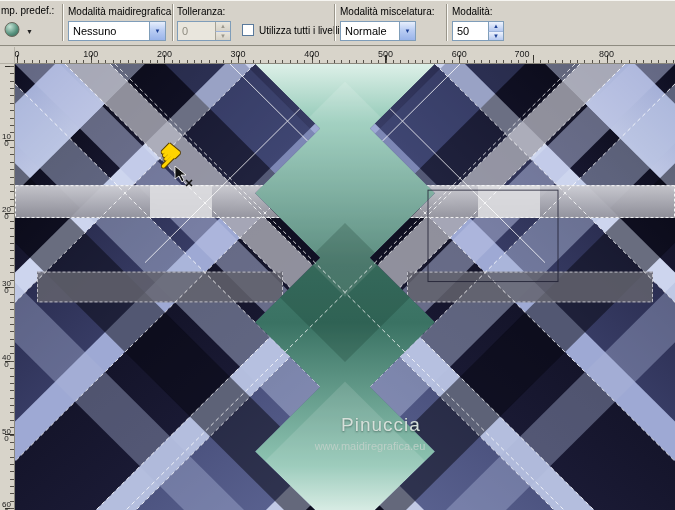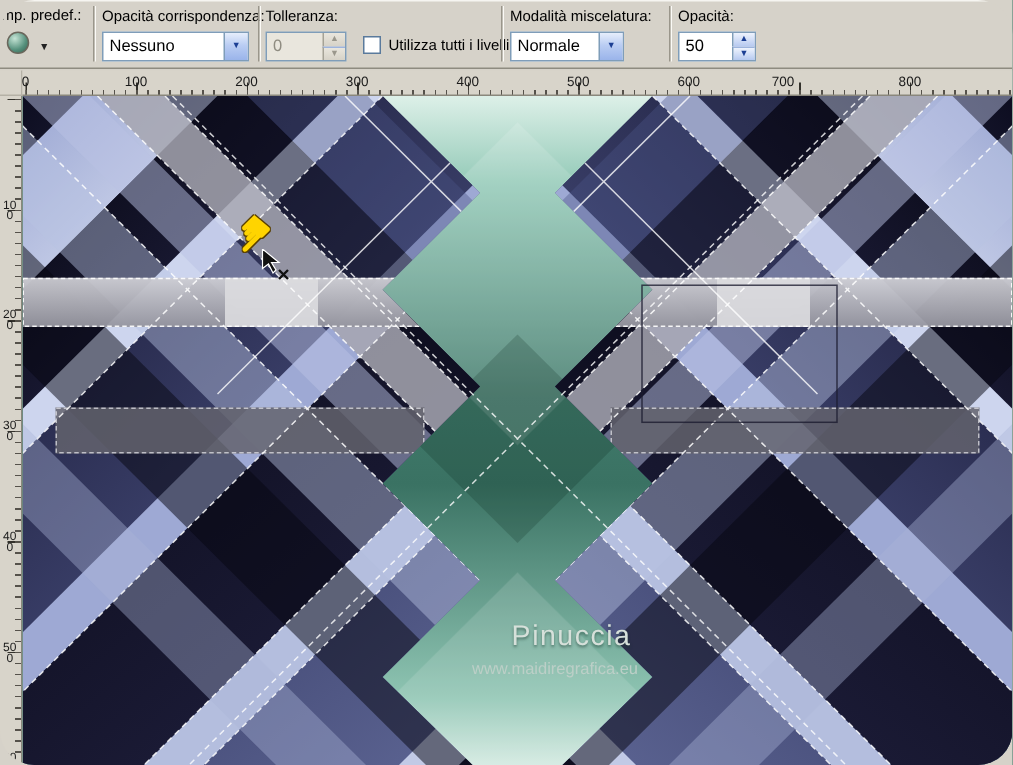--- a/index.html
+++ b/index.html
@@ -1,18 +1,18 @@
 <!DOCTYPE html>
 <html><head>
 <meta charset="utf-8">
 <style>
   * { box-sizing: border-box; margin: 0; padding: 0; }
   html,body { width:675px; height:510px; overflow:hidden; }
   body { font-family:"Liberation Sans", sans-serif; background:#d6d2c9; }
-  .app { position:relative; width:675px; height:510px; background:#d6d2c9; overflow:hidden;border-radius:23px; }
+  .app { position:relative; width:675px; height:510px; background:#d6d2c9; overflow:hidden; }
 
   
   .toolbar { position:absolute; left:0; top:0; width:675px; height:46px;
              background:#d6d2c9; border-top:1px solid #f6f5f1; border-bottom:1px solid #8e8b80; }
   .tb-label { position:absolute; top:5px; font-size:10px; color:#000; white-space:nowrap; }
   .tb-div { position:absolute; top:3px; bottom:4px; width:2px;
             border-left:1px solid #9a968b; border-right:1px solid #fbfaf6; }
   .preset-label { position:absolute; left:1px; top:4px; font-size:10px; white-space:nowrap; }
   .preset-btn { position:absolute; left:2px; top:18px; width:42px; height:24px;
                 display:flex; align-items:center; gap:4px; padding-left:2px; cursor:default; }
@@ -87,21 +87,21 @@
             </radialGradient>
           </defs>
           <ellipse cx="8" cy="8.5" rx="7" ry="7" fill="url(#pg)" stroke="#6a675c" stroke-width="1"></ellipse>
         </svg>
       </span>
       <span class="dd-arrow">▼</span>
     </div>
 
     <div class="tb-div" style="left:62px"></div>
 
-    <div class="tb-label" style="left:68px">Opacità corrispondenza:</div>
+    <div class="tb-label" style="left:68px">Modalità maidiregrafica:</div>
     <div class="combo" style="left:68px;width:98px">
       <span class="combo-text">Nessuno</span>
       <span class="combo-btn">
           <span>▼</span>
         </span>
     </div>
 
     <div class="tb-div" style="left:172px"></div>
 
     <div class="tb-label" style="left:177px">Tolleranza:</div>
@@ -125,21 +125,21 @@
     <div class="tb-label" style="left:340px">Modalità miscelatura:</div>
     <div class="combo" style="left:340px;width:76px">
       <span class="combo-text">Normale</span>
       <span class="combo-btn">
           <span>▼</span>
         </span>
     </div>
 
     <div class="tb-div" style="left:446px"></div>
 
-    <div class="tb-label" style="left:452px">Opacità:</div>
+    <div class="tb-label" style="left:452px">Modalità:</div>
     <div class="spin" style="left:452px;width:52px">
       <span class="spin-text">50</span>
       <span class="spin-btns">
         <span class="sb">
             <span>▲</span>
           </span>
         <span class="sb">
             <span>▼</span>
           </span>
       </span>

